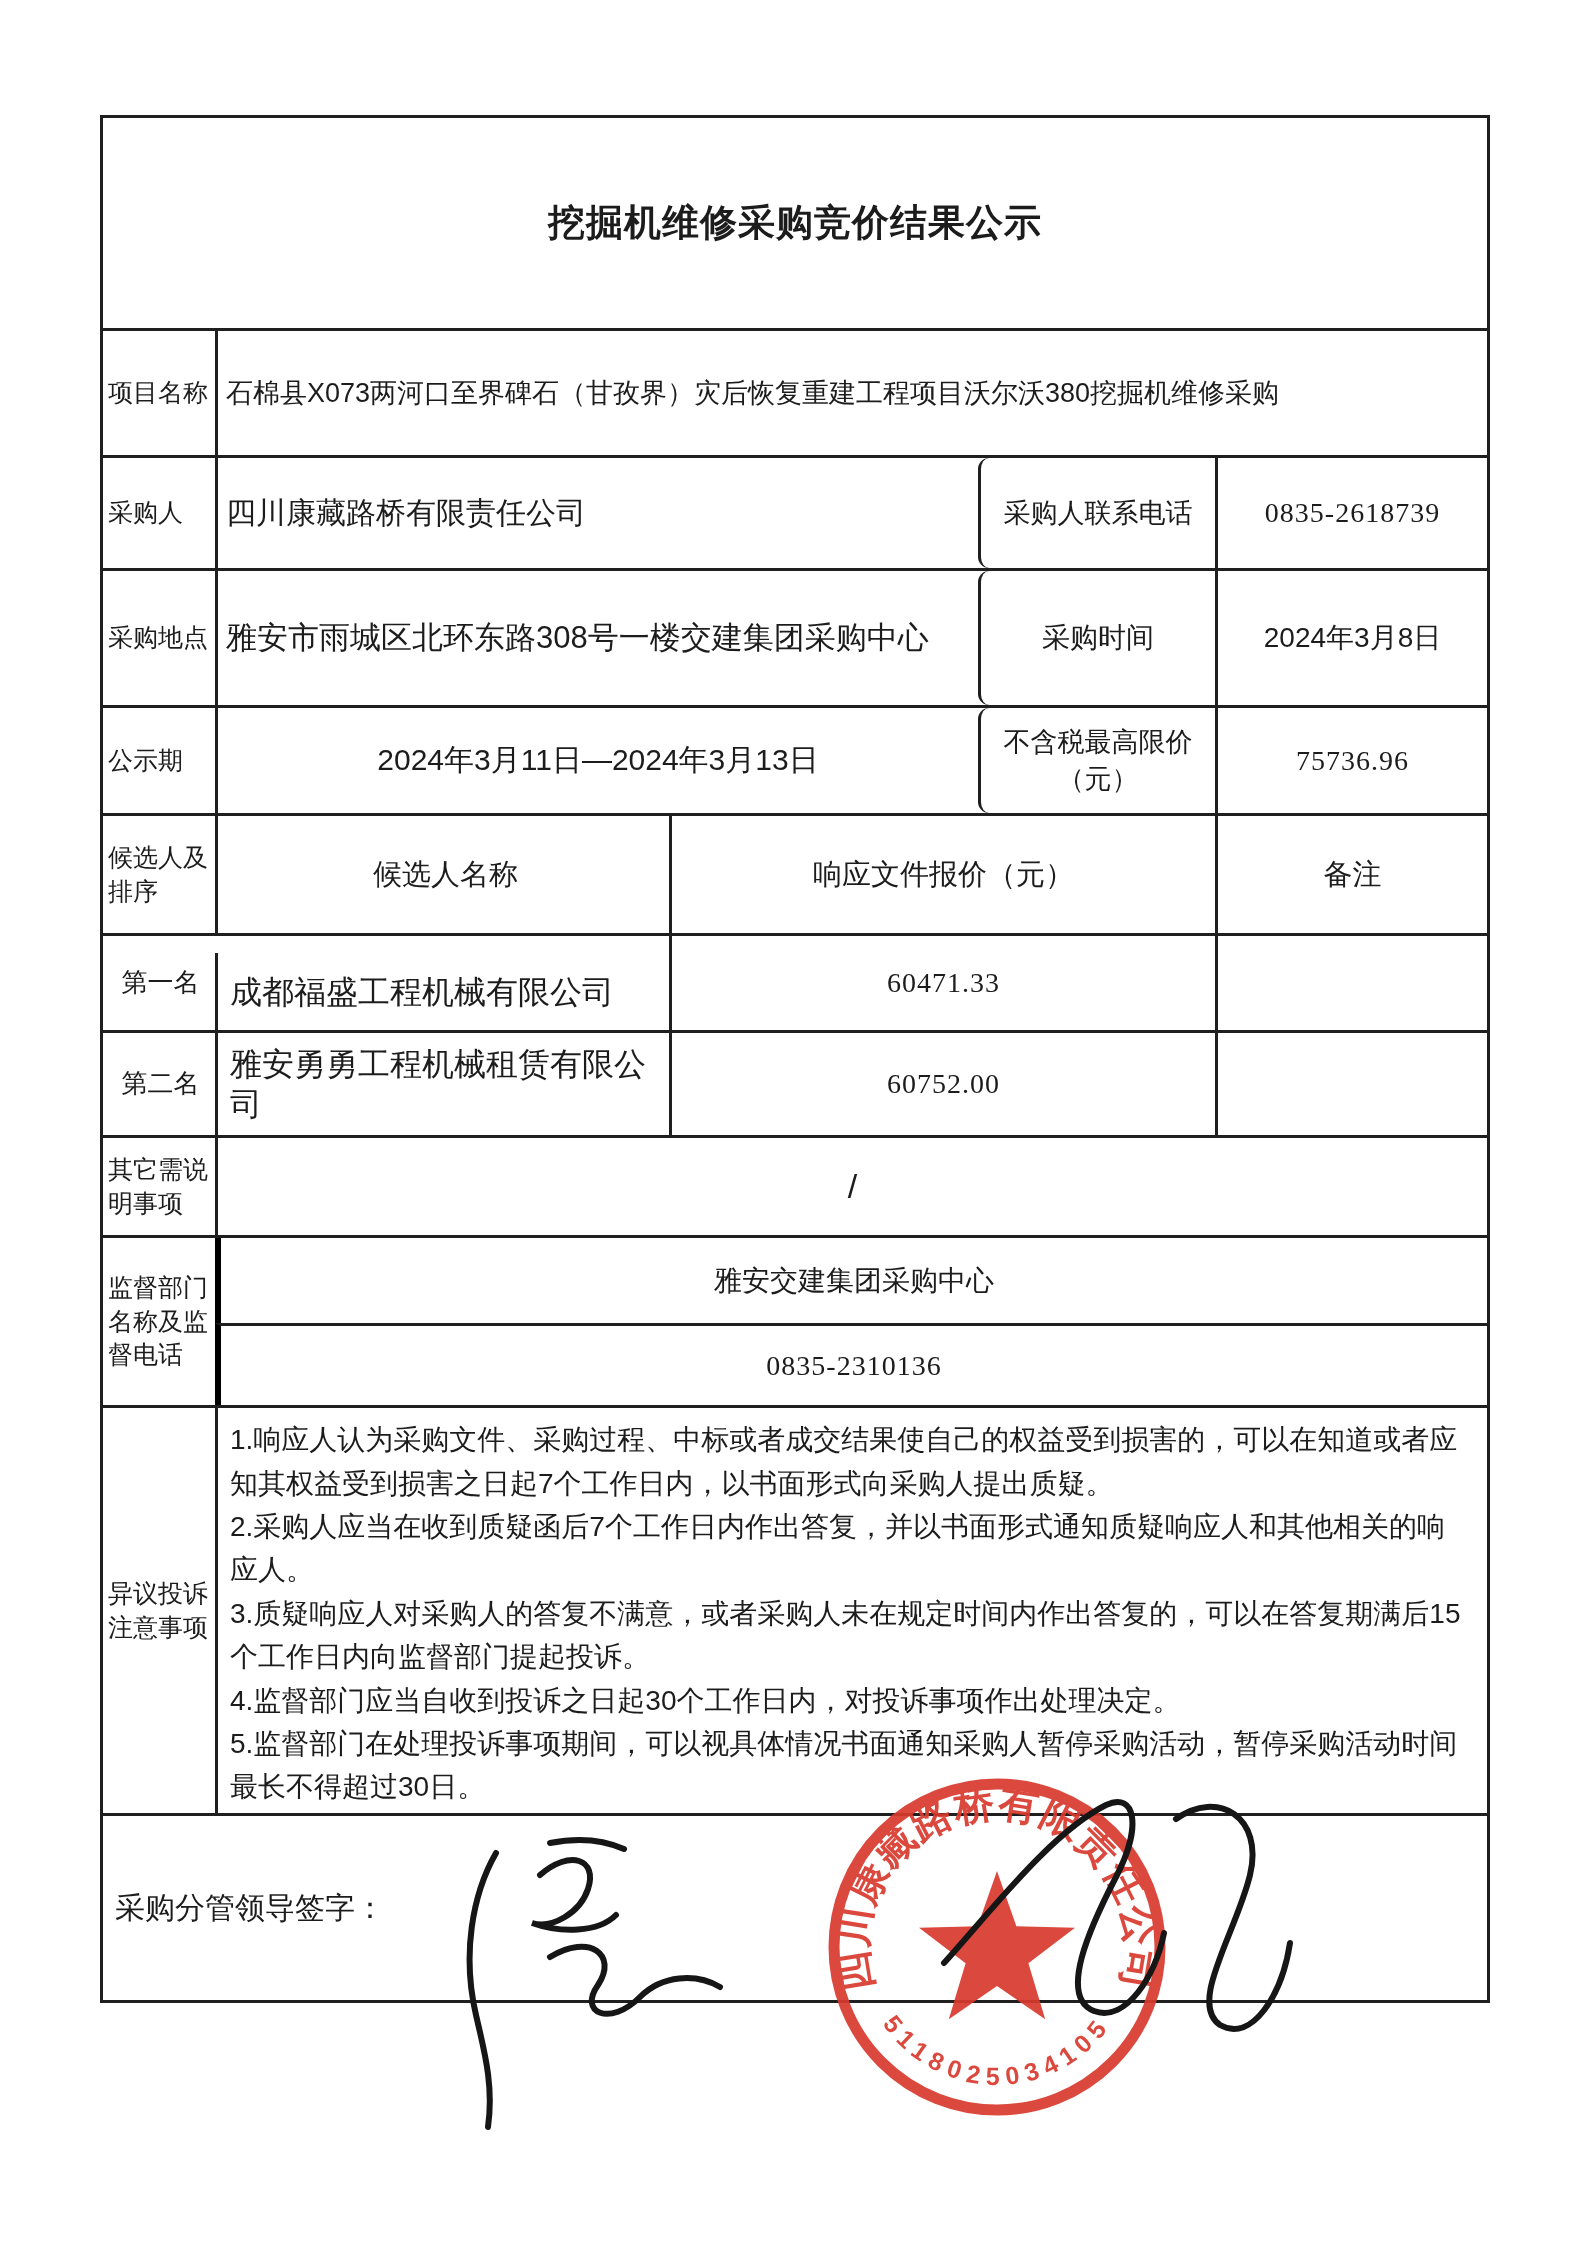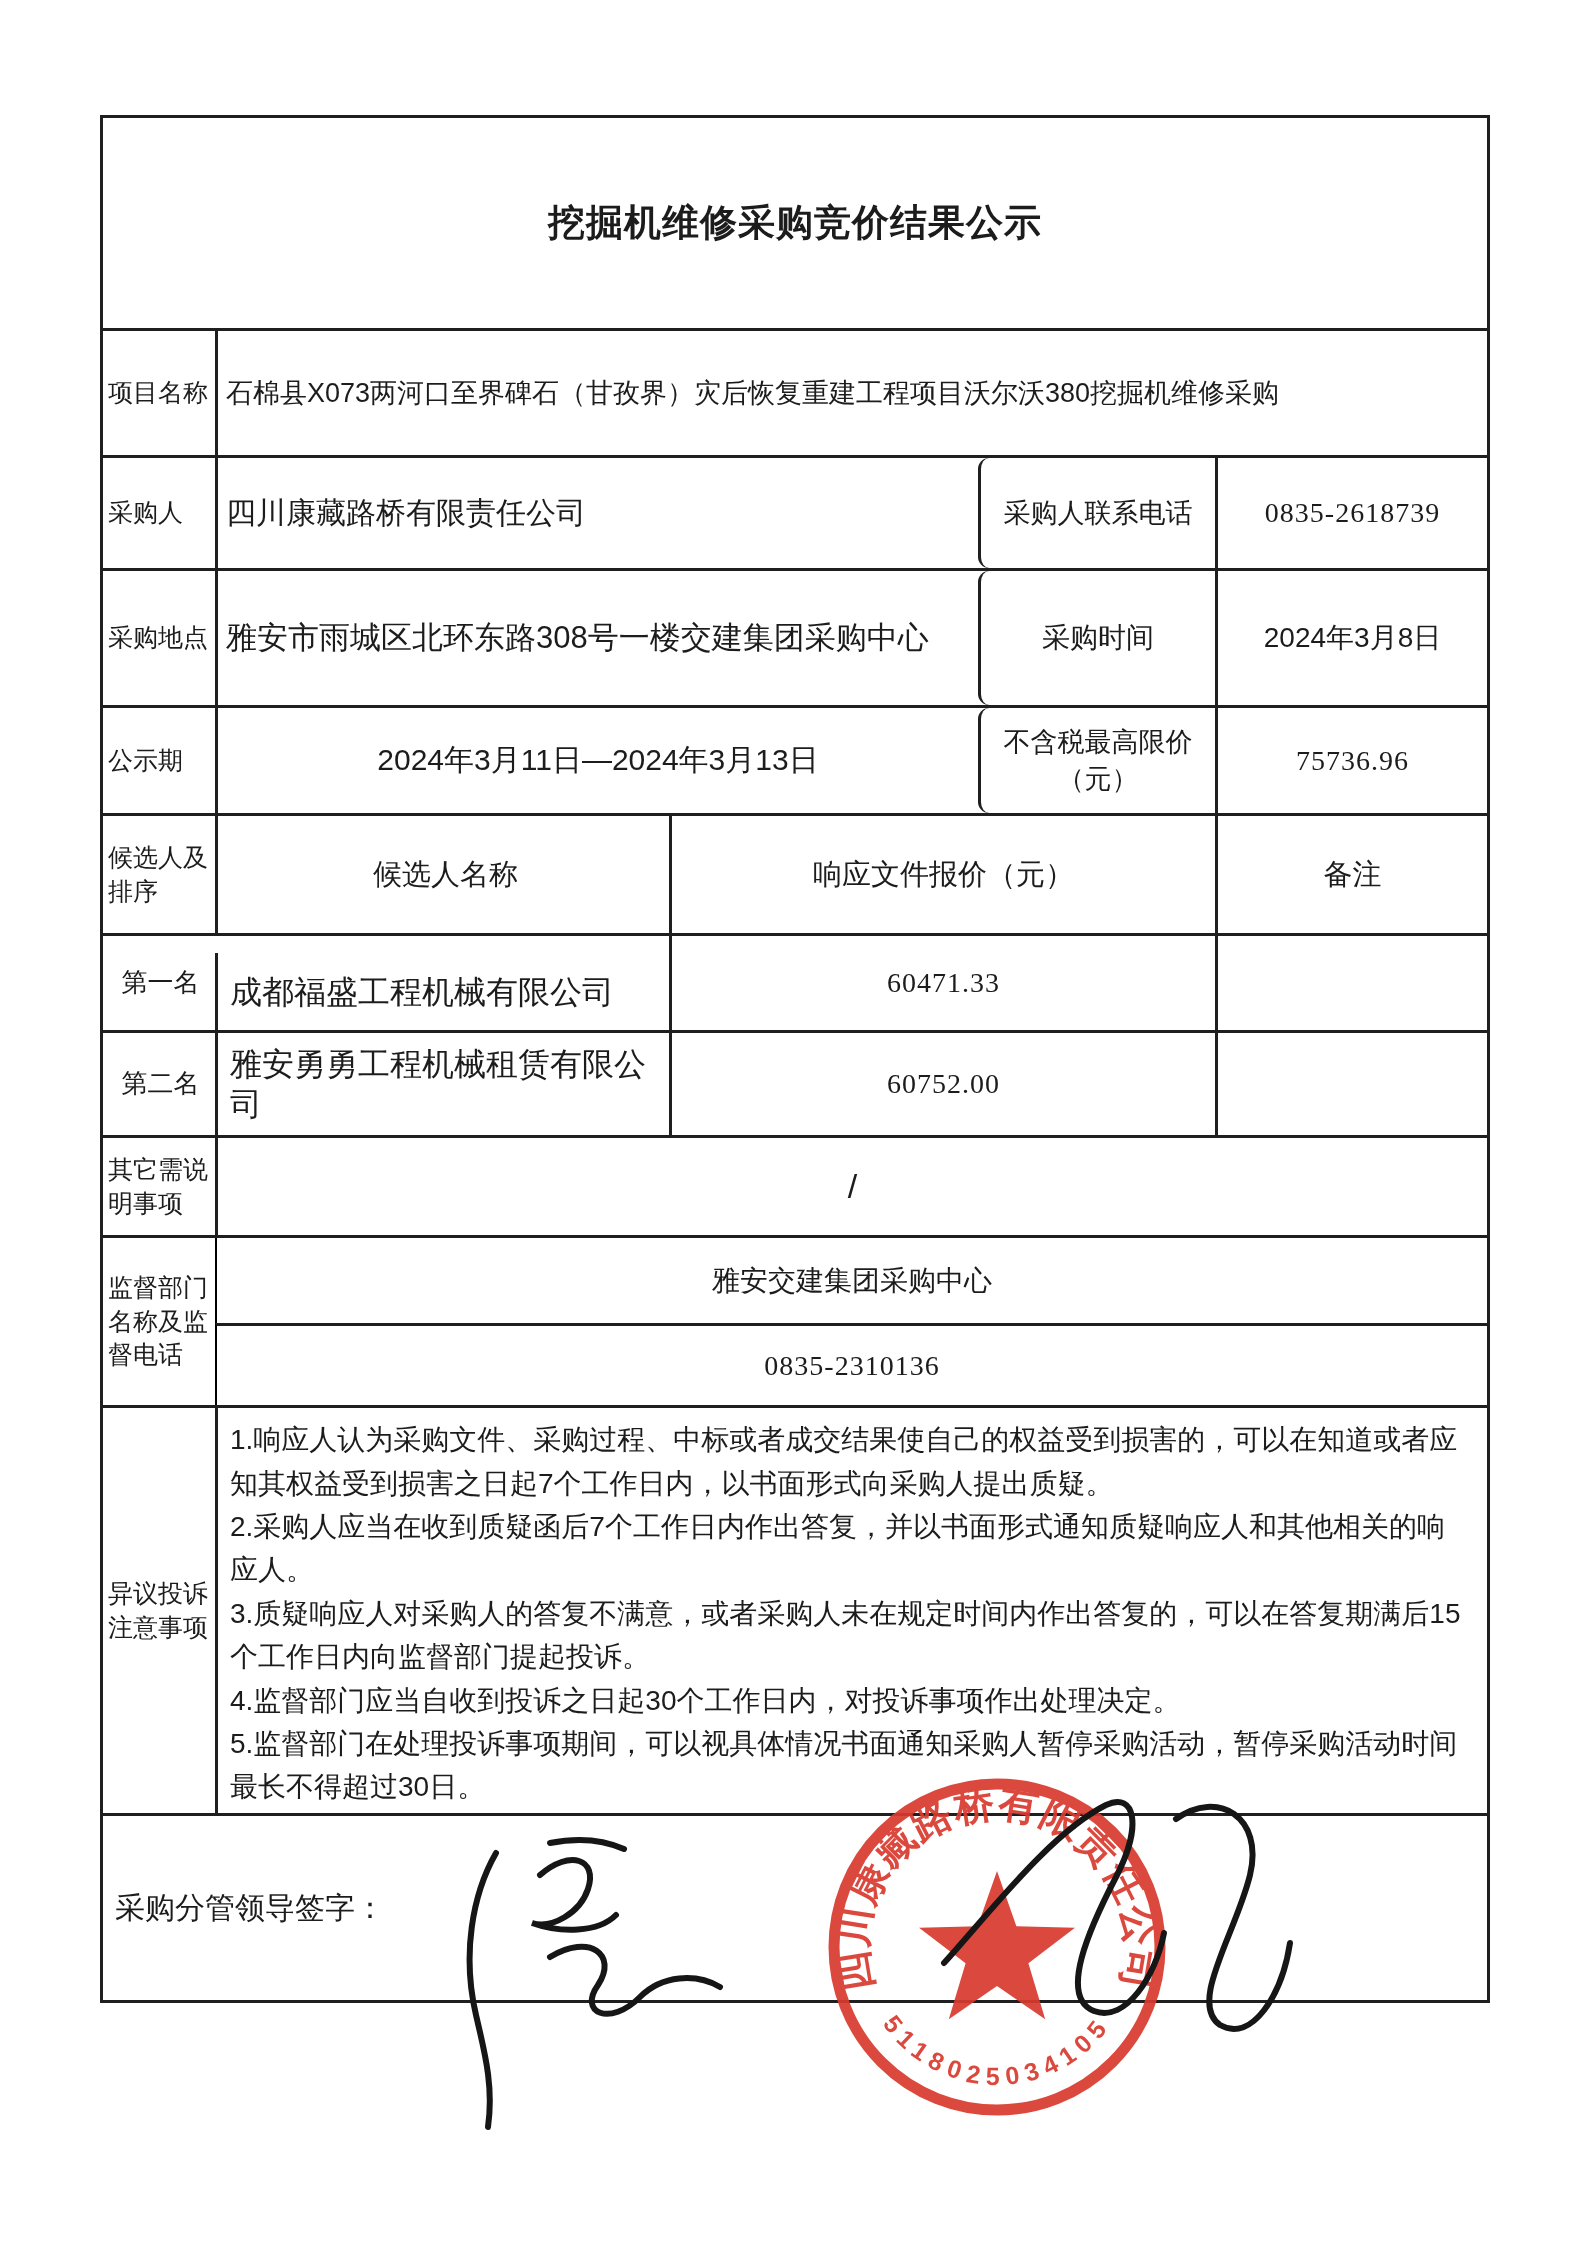--- a/index.html
+++ b/index.html
@@ -28,21 +28,21 @@
   .w-col4 { flex:0 0 272px; }
   .w-cand { flex:0 0 454px;padding-left:12px; }
   .left   { justify-content:flex-start; text-align:left; }
   .num    { font-family:"Liberation Serif","DejaVu Serif",serif; letter-spacing:1px; }
   .title-cell {
     flex:1; display:flex; flex-direction:column; align-items:center; justify-content:center;
     font-size:37px; font-weight:700; line-height:1.85; letter-spacing:1px;
   }
   .value27 { font-size:27px; }
   .stack { display:flex; flex-direction:column; flex:1 1 auto; }
-  .substack { display:flex; flex:1 1 auto; border-left:2px solid #000000; box-sizing:border-box;
+  .substack { display:flex; flex:1 1 auto; border-left:6px solid #000000; box-sizing:border-box;
               align-items:center; justify-content:center; font-size:28px; }
   .substack + .substack { border-top:3px solid #1f1f1f; }
   .complaint-text {
     flex:1 1 auto; border-left:3px solid #1f1f1f; box-sizing:border-box;
     font-size:28px; line-height:1.55; padding:16px 20px 10px 12px; text-align:left;
     display:flex; flex-direction:column; justify-content:center;
   }
   .sig-row { flex:1 1 auto; align-items:center; }
   .sig-label { font-size:30px; padding-left:12px; display:flex; align-items:center; }
   .overlay { position:absolute; pointer-events:none; }

